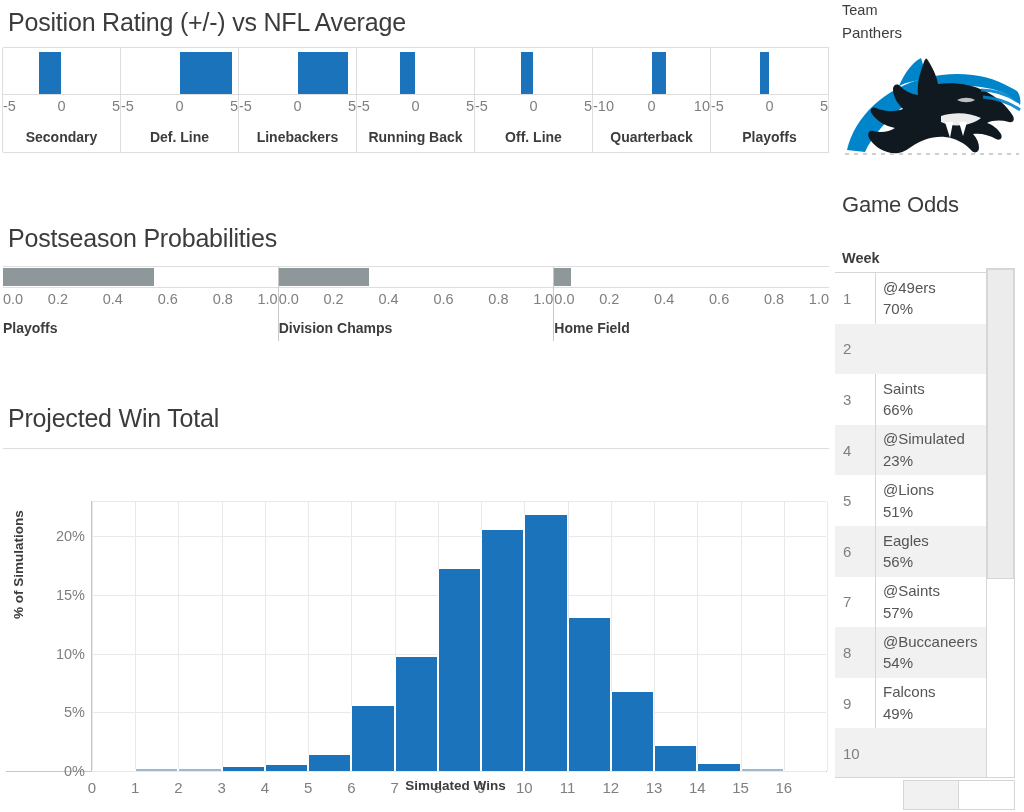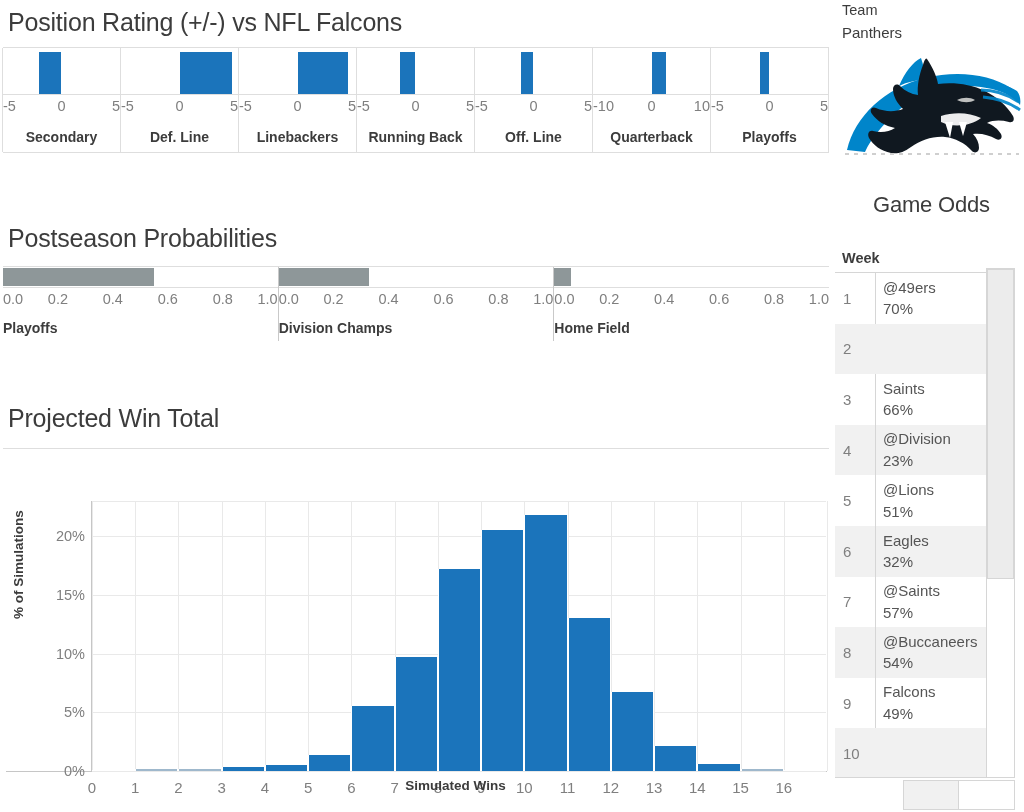--- a/index.html
+++ b/index.html
@@ -153,21 +153,21 @@
   
   #right-col { position: absolute; left: 833px; top: 0; width: 191px; height: 812px; }
   #team-label { position: absolute; left: 9px; top: 2px; font-size: 14.5px; color: #3c3c3c; }
   #team-value { position: absolute; left: 9px; top: 24px; font-size: 15px; color: #3c3c3c; }
   #logo-box {
     position: absolute; left: 8px; top: 50px;
     width: 182px; height: 110px;
     overflow: hidden;
   }
   #logo-box svg { display: block; }
-  #odds-title { position: absolute; left: 9px; top: 192px; font-size: 22px; color: #3c3c3c; margin-left: 31px; }
+  #odds-title { position: absolute; left: 9px; top: 192px; font-size: 22px; color: #3c3c3c; }
   #week-head {
     position: absolute; left: 9px; top: 250px;
     font-size: 14.5px; font-weight: bold; color: #3c3c3c;
   }
   #odds-table {
     position: absolute; left: 2px; top: 272px;
     width: 162px; height: 506px;
     border-top: 1px solid #d6d6d6;
     border-bottom: 1px solid #d6d6d6;
     overflow: hidden;
@@ -224,21 +224,21 @@
     border: 1px solid #d6d6d6;
     border-left: none;
   }
 </style>
 </head>
 <body>
 
 <div id="root">
 
   <div id="pos-section">
-    <div id="pos-title" class="panel-title">Position Rating (+/-) vs NFL Falcons</div>
+    <div id="pos-title" class="panel-title">Position Rating (+/-) vs NFL Average</div>
     <div id="pos-grid">
         <div class="pos-cell">
           <div class="pos-plot">
             <div class="pos-bar" title="Secondary: -1.9" style="left: 31%; width: 19%; background: rgb(27, 116, 187);"></div>
           </div>
           <div class="pos-ticks">
             <span class="axis-num" style="left: 0%; transform: translateX(0px);">-5</span>
             <span class="axis-num" style="left: 50%; transform: translateX(-50%);">0</span>
             <span class="axis-num" style="left: 100%; transform: translateX(-100%);">5</span>
           </div>
@@ -497,36 +497,36 @@
         <div class="odds-row">
           <div class="odds-week">3</div>
           <div class="odds-cell">
             <div class="odds-opp">Saints</div>
             <div class="odds-pct">66%</div>
           </div>
         </div>
         <div class="odds-row alt">
           <div class="odds-week">4</div>
           <div class="odds-cell">
-            <div class="odds-opp">@Division</div>
+            <div class="odds-opp">@Simulated</div>
             <div class="odds-pct">23%</div>
           </div>
         </div>
         <div class="odds-row">
           <div class="odds-week">5</div>
           <div class="odds-cell">
             <div class="odds-opp">@Lions</div>
             <div class="odds-pct">51%</div>
           </div>
         </div>
         <div class="odds-row alt">
           <div class="odds-week">6</div>
           <div class="odds-cell">
             <div class="odds-opp">Eagles</div>
-            <div class="odds-pct">32%</div>
+            <div class="odds-pct">56%</div>
           </div>
         </div>
         <div class="odds-row">
           <div class="odds-week">7</div>
           <div class="odds-cell">
             <div class="odds-opp">@Saints</div>
             <div class="odds-pct">57%</div>
           </div>
         </div>
         <div class="odds-row alt">

